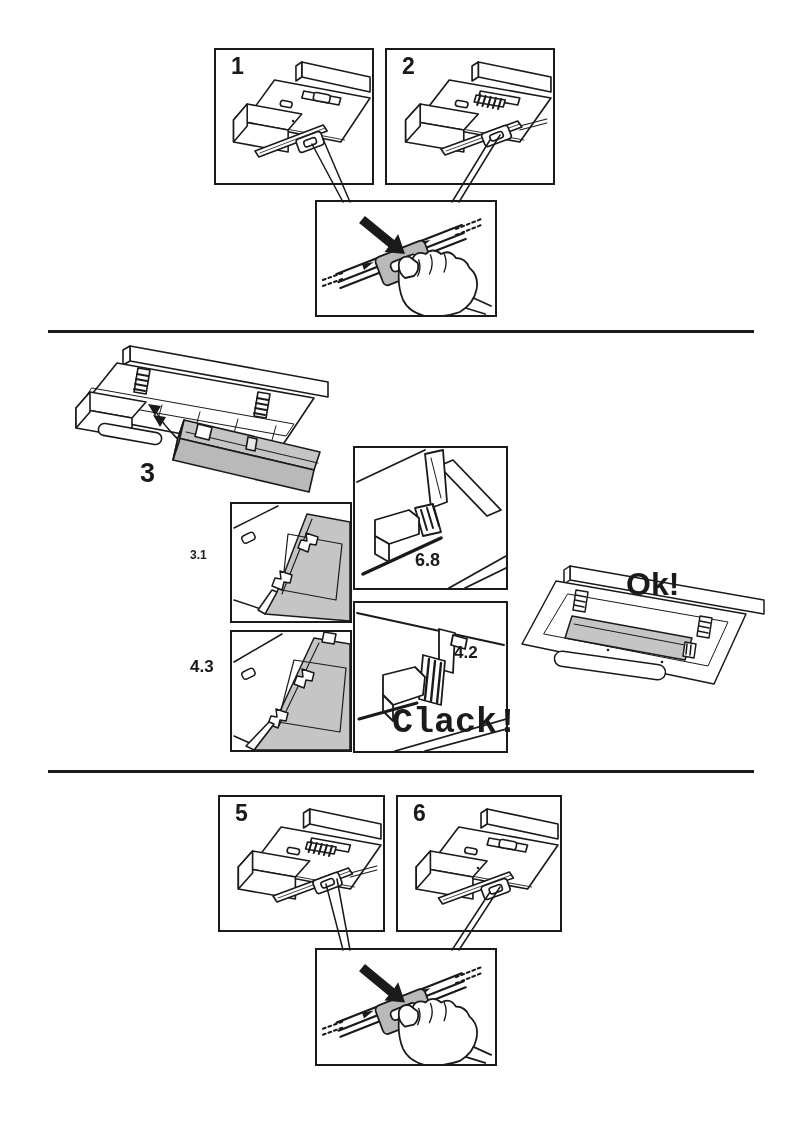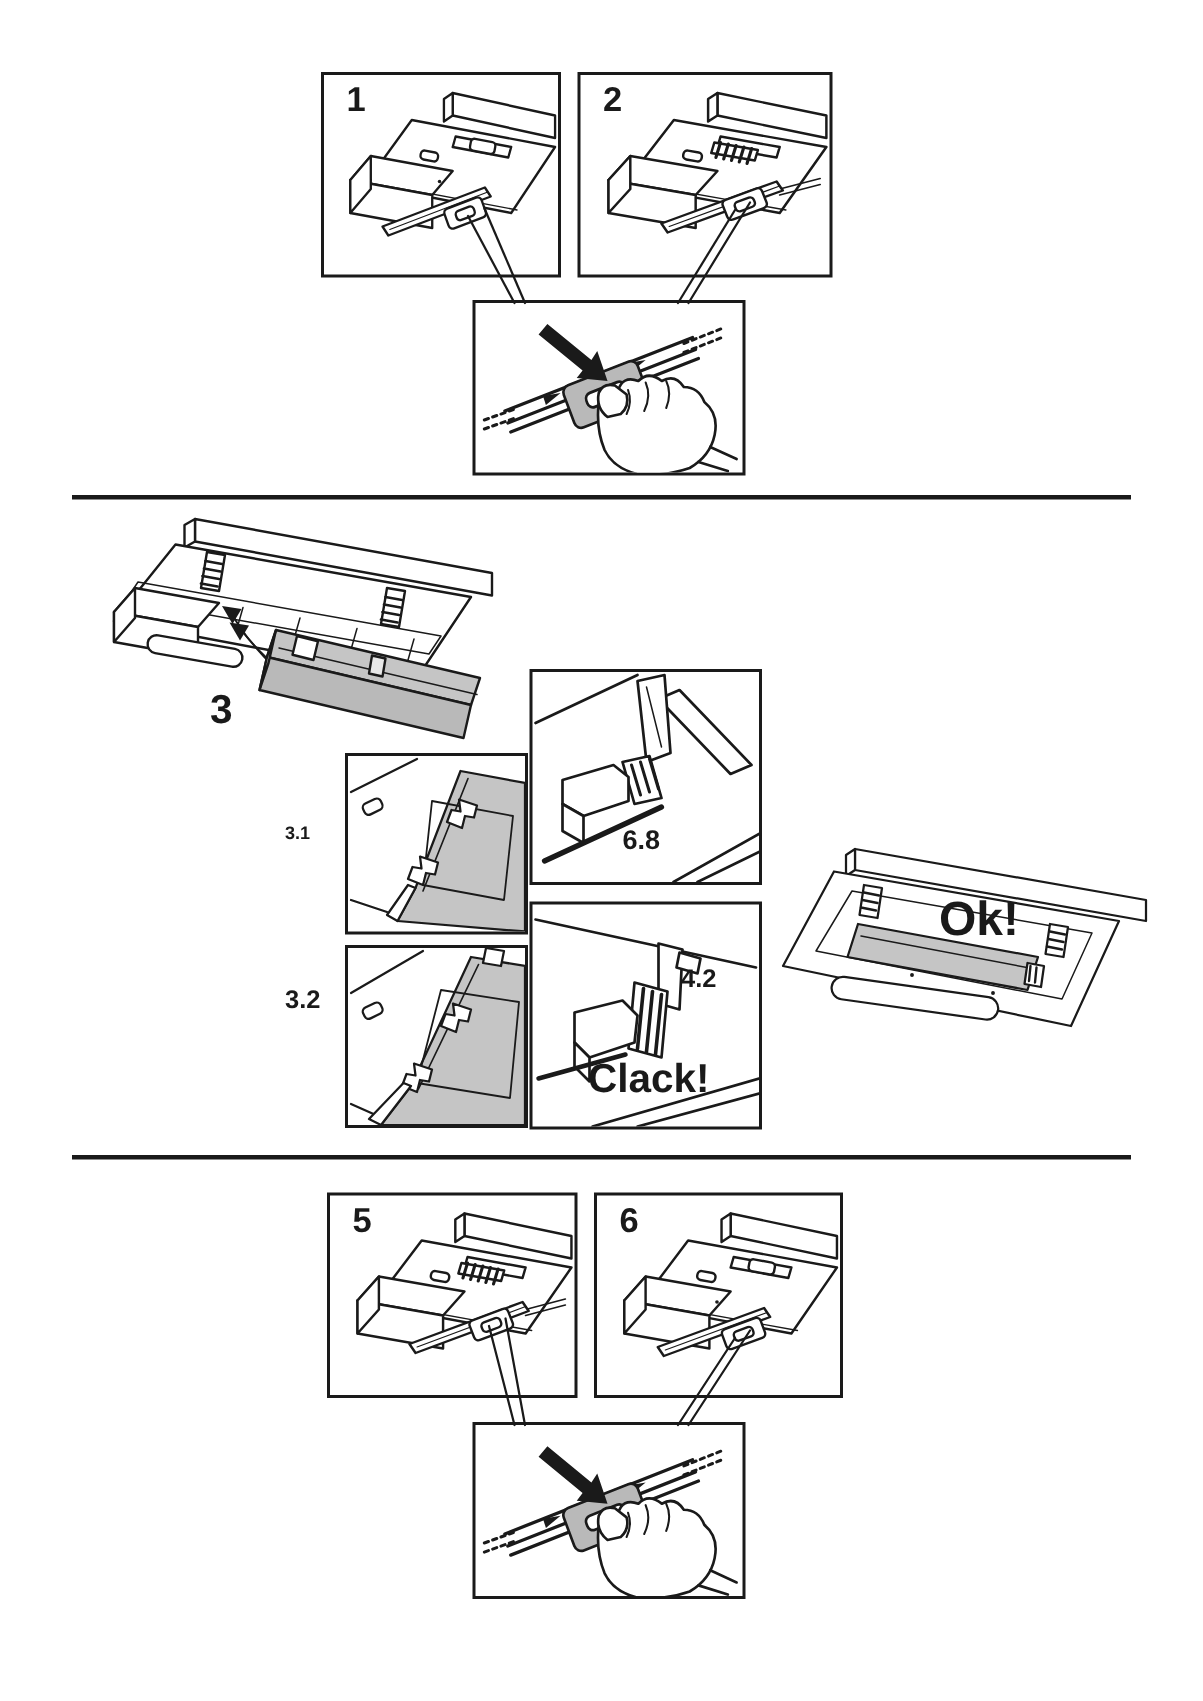--- a/index.html
+++ b/index.html
@@ -159,21 +159,21 @@
         <polygon points="75,10 118,18 118,117 33,110 45,88" fill="#c5c5c5"></polygon>
         <line x1="80" y1="15" x2="50" y2="90" stroke-width="1.1"></line>
         <polygon points="56,30 110,40 104,96 50,86" fill="none" stroke-width="1.2"></polygon>
         <polygon points="74,29 86,33 84,41 78,40 76,48 66,44 69,36 75,37"></polygon>
         <polygon points="48,67 60,71 58,79 52,78 50,86 40,82 43,74 49,75"></polygon>
         <polygon points="33,110 45,88 40,86 26,106" fill="#fff"></polygon>
       </g>
     </svg>
   </div>
 
-  <div class="float-label" style="left:190px;top:658px;font-size:17px;">3.2</div>
+  <div class="float-label" style="left:190px;top:658px;font-size:17px;">4.3</div>
   <div class="panel" style="left:230px;top:630px;width:122px;height:122px;border-width:2px;">
     <svg viewBox="0 0 118 118" preserveAspectRatio="none">
       <g stroke="#1a1a1a" stroke-width="1.5" fill="#fff" stroke-linejoin="round" stroke-linecap="round">
         <line x1="2" y1="30" x2="50" y2="2"></line>
         <rect x="10" y="38" width="13" height="8" rx="3" transform="rotate(-26 16 42)"></rect>
         <line x1="2" y1="104" x2="20" y2="112"></line>
         <polygon points="82,6 118,12 118,118 22,118 42,92" fill="#c5c5c5"></polygon>
         <line x1="87" y1="11" x2="47" y2="94" stroke-width="1.1"></line>
         <polygon points="92,0 104,2 102,12 90,10" fill="#fff"></polygon>
         <polygon points="62,28 114,36 108,100 46,90" fill="none" stroke-width="1.2"></polygon>
@@ -213,21 +213,21 @@
         <path d="M74,56 l-4,40 M80,58 l-4,40 M86,60 l-4,40" stroke-width="2.4" fill="none"></path>
         <polygon points="28,72 60,64 70,74 68,92 38,102 28,92"></polygon>
         <polygon points="28,92 38,102 38,118 28,108"></polygon>
         <line x1="4" y1="116" x2="62" y2="100" stroke-width="3"></line>
         <line x1="40" y1="148" x2="151" y2="116"></line>
         <line x1="70" y1="148" x2="151" y2="126"></line>
       </g>
     </svg>
   </div>
   <div class="float-label" style="left:454px;top:644px;font-size:17px;">4.2</div>
-  <div class="float-label" style="left:392px;top:706px;font-size:27px;">Clack!</div>
+  <div class="float-label" style="left:392px;top:706px;font-size:35px;font-family:Liberation Mono, monospace;">Clack!</div>
 
   <div class="art" style="left:512px;top:550px;width:265px;height:168px;">
     <svg viewBox="0 0 265 168">
       <g stroke="#1a1a1a" stroke-width="1.5" fill="#fff" stroke-linejoin="round" stroke-linecap="round">
         <polygon points="58,16 252,50 252,64 58,30"></polygon>
         <polygon points="52,20 58,16 58,30 52,34"></polygon>
         <polygon points="44,31 234,64 202,134 10,94"></polygon>
         <polygon points="56,44 216,72 196,116 32,84" fill="none" stroke-width="1"></polygon>
         <polygon points="60,66 180,88 173,110 53,88" fill="#c5c5c5"></polygon>
         <line x1="62" y1="74" x2="178" y2="96" stroke-width="1"></line>
@@ -236,21 +236,21 @@
         <polygon points="64,40 76,42 73,62 61,60"></polygon>
         <path d="M64,45 l10,2 M63,50 l10,2 M62,55 l10,2" stroke-width="1.6" fill="none"></path>
         <polygon points="188,66 200,68 197,88 185,86"></polygon>
         <path d="M188,71 l10,2 M187,76 l10,2 M186,81 l10,2" stroke-width="1.6" fill="none"></path>
         <rect x="42" y="108" width="112" height="15" rx="7.5" transform="rotate(8 98 115)"></rect>
         <circle cx="96" cy="100" r="1.3" fill="#1a1a1a" stroke="none"></circle>
         <circle cx="150" cy="112" r="1.3" fill="#1a1a1a" stroke="none"></circle>
       </g>
     </svg>
   </div>
-  <div class="float-label" style="left:626px;top:568px;font-size:32px;margin-top:28px;">Ok!</div>
+  <div class="float-label" style="left:626px;top:568px;font-size:32px;">Ok!</div>
 
   <div class="divider" style="top:770px;"></div>
 
   <div class="panel" style="left:218px;top:795px;width:167px;height:137px;">
     <span class="step-num">5</span>
     <svg viewBox="0 0 160 133" preserveAspectRatio="none">
         <use href="#hood-b"></use>
       </svg>
   </div>
   <div class="panel" style="left:396px;top:795px;width:166px;height:137px;">

